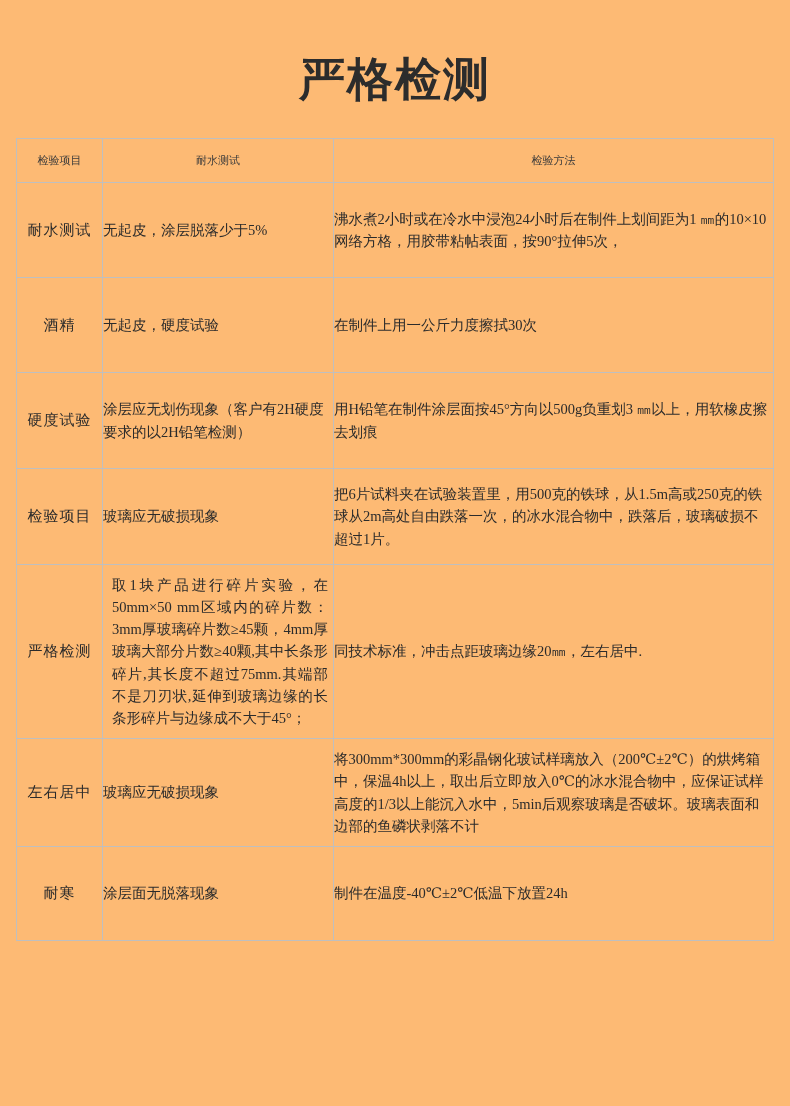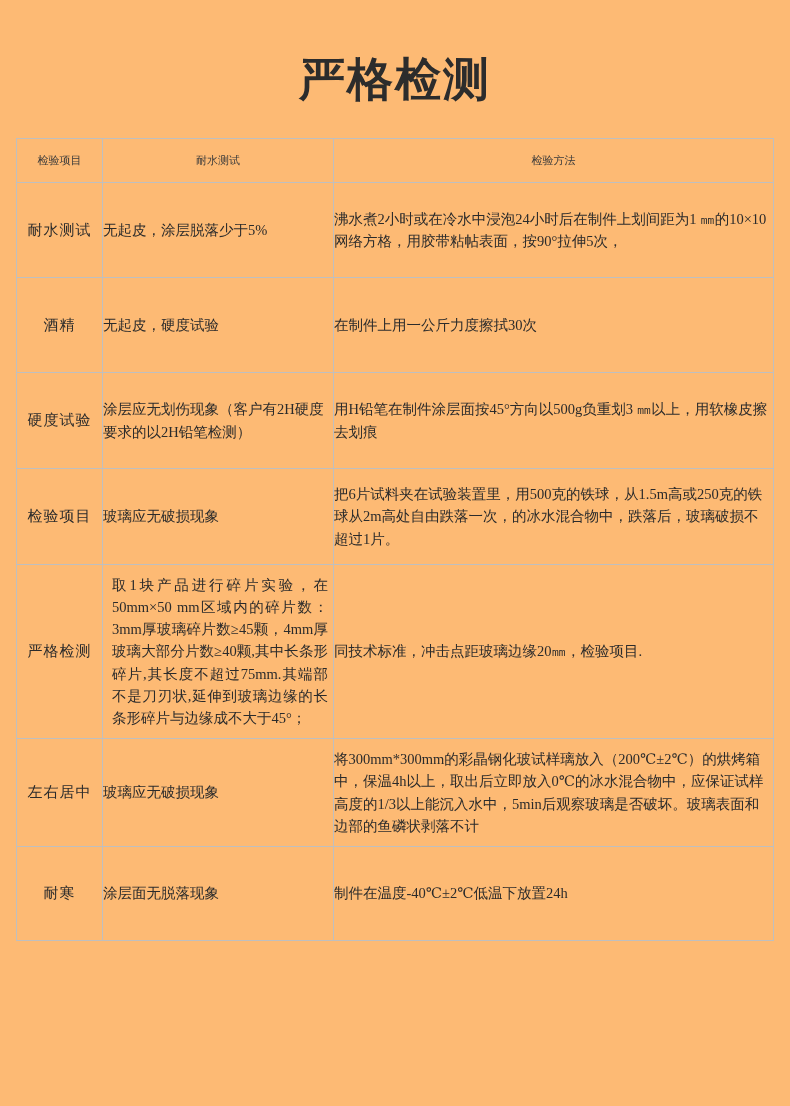--- a/index.html
+++ b/index.html
@@ -147,21 +147,21 @@
           <td class="mth-cell">用H铅笔在制件涂层面按45°方向以500g负重划3 ㎜以上，用软橡皮擦去划痕</td>
         </tr>
         <tr class="r6">
           <td class="item-cell">检验项目</td>
           <td class="std-cell">玻璃应无破损现象</td>
           <td class="mth-cell">把6片试料夹在试验装置里，用500克的铁球，从1.5m高或250克的铁球从2m高处自由跌落一次，的冰水混合物中，跌落后，玻璃破损不超过1片。</td>
         </tr>
         <tr class="r7">
           <td class="item-cell">严格检测</td>
           <td class="std-cell justify">取1块产品进行碎片实验，在50mm×50 mm区域内的碎片数：3mm厚玻璃碎片数≥45颗，4mm厚玻璃大部分片数≥40颗,其中长条形碎片,其长度不超过75mm.其端部不是刀刃状,延伸到玻璃边缘的长条形碎片与边缘成不大于45°；</td>
-          <td class="mth-cell">同技术标准，冲击点距玻璃边缘20㎜，检验项目.</td>
+          <td class="mth-cell">同技术标准，冲击点距玻璃边缘20㎜，左右居中.</td>
         </tr>
         <tr class="r8">
           <td class="item-cell">左右居中</td>
           <td class="std-cell">玻璃应无破损现象</td>
           <td class="mth-cell">将300mm*300mm的彩晶钢化玻试样璃放入（200℃±2℃）的烘烤箱中，保温4h以上，取出后立即放入0℃的冰水混合物中，应保证试样高度的1/3以上能沉入水中，5min后观察玻璃是否破坏。玻璃表面和边部的鱼磷状剥落不计</td>
         </tr>
         <tr class="r9">
           <td class="item-cell">耐寒</td>
           <td class="std-cell">涂层面无脱落现象</td>
           <td class="mth-cell">制件在温度-40℃±2℃低温下放置24h</td>

